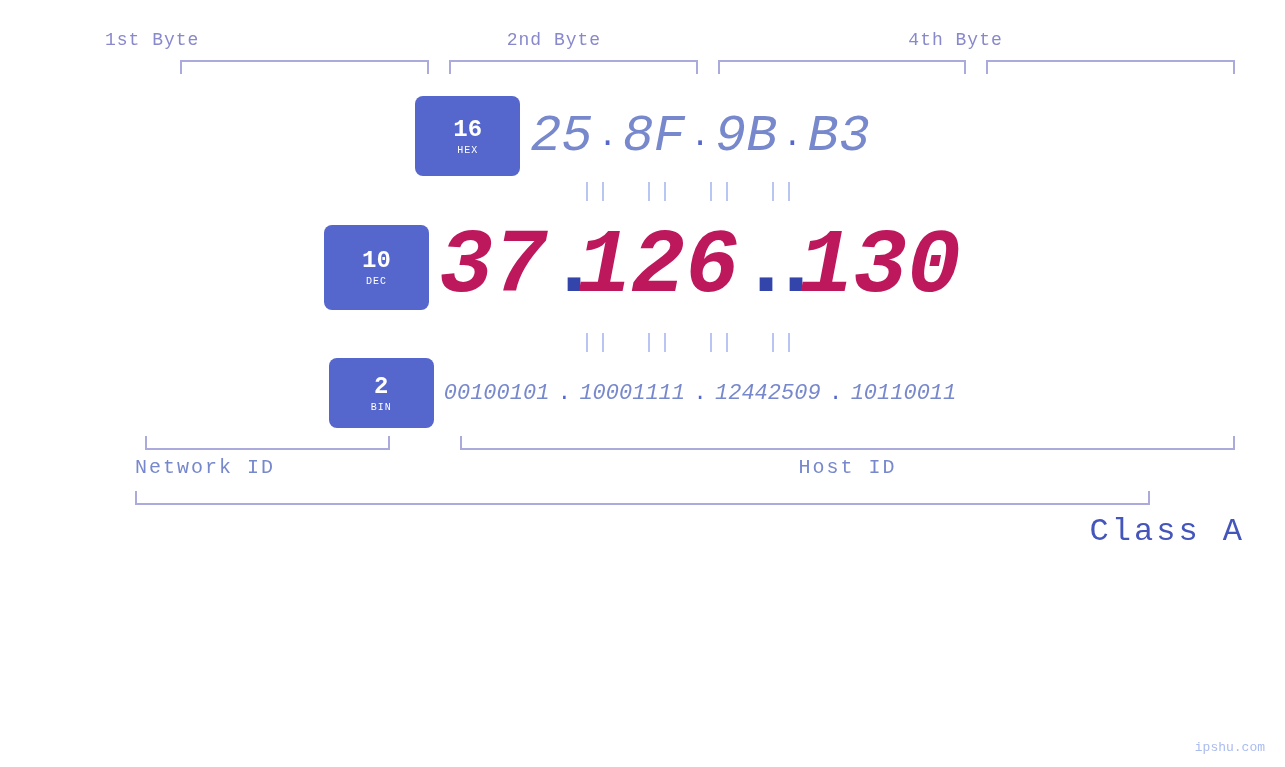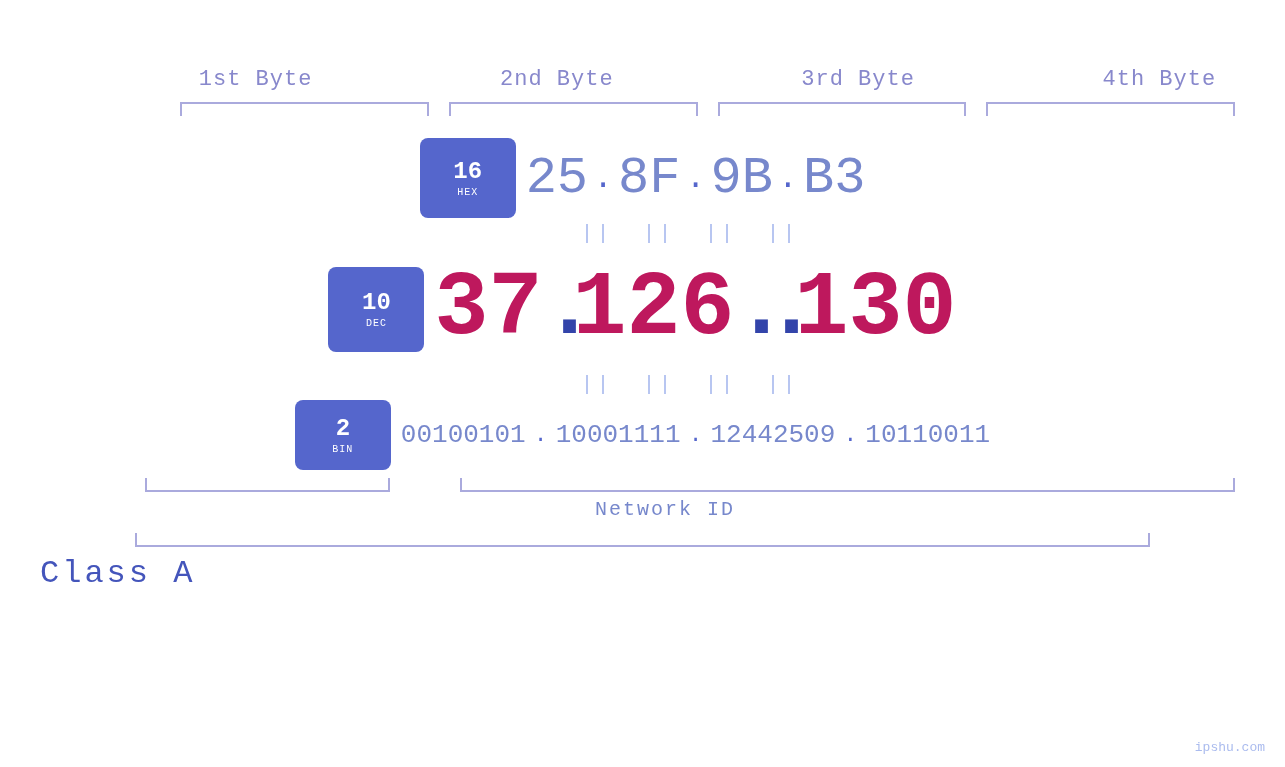--- a/index.html
+++ b/index.html
@@ -25,25 +25,23 @@
     
     .byte-headers {
       display: flex;
       width: 100%;
       margin-left: 130px;
       margin-bottom: 10px;
     }
 
     .byte-header {
       flex: 1;
-      text-align: center;
       color: #8888cc;
-      font-size: 22px;
+      font-size: 18px;
       letter-spacing: 1px;
-      margin-top: 37px;
     }
 
     
     .top-brackets {
       display: flex;
       width: calc(100% - 130px);
       margin-left: 130px;
       margin-bottom: 20px;
     }
 
@@ -62,21 +60,21 @@
     }
 
     
     .base-row {
       display: flex;
       align-items: center;
       margin-bottom: 0;
     }
 
     .base-badge {
-      width: 96px;
+      width: 105px;
       height: 70px;
       background: #5566cc;
       border-radius: 8px;
       display: flex;
       flex-direction: column;
       align-items: center;
       justify-content: center;
       color: white;
       margin-right: 10px;
       flex-shrink: 0;
@@ -97,20 +95,21 @@
     .values-area {
       flex: 1;
       display: flex;
       align-items: center;
     }
 
     .byte-value-cell {
       flex: 1;
       text-align: left;
       position: relative;
+      font-style: italic;
     }
 
     .dot-sep {
       color: #5566cc;
       font-size: 32px;
       width: 30px;
       text-align: center;
       flex-shrink: 0;
     }
 
@@ -134,21 +133,21 @@
       font-size: 90px;
       font-weight: bold;
       width: 30px;
       text-align: center;
       flex-shrink: 0;
     }
 
     
     .bin-val {
       color: #7788cc;
-      font-size: 26px;
+      font-size: 22px;
     }
 
     
     .equals-row {
       display: flex;
       margin-left: 95px;
       margin: 4px 0 4px 95px;
     }
 
     .equals-cell {
@@ -197,21 +196,21 @@
       margin-top: 6px;
     }
 
     
     .class-section {
       width: 100%;
       margin-top: 12px;
     }
 
     .class-label {
-      text-align: left;
+      text-align: right;
       color: #4455bb;
       font-size: 32px;
       letter-spacing: 3px;
       margin-top: 8px;
     }
 
     
     .watermark {
       position: absolute;
       bottom: 12px;
@@ -229,21 +228,20 @@
     .badge-row-hex { height: 80px; }
   </style>
 </head>
 <body>
 
 <div class="main-container">
 
   <div class="byte-headers">
     <div class="byte-header">1st Byte</div>
     <div class="byte-header">2nd Byte</div>
-    <div class="byte-header">3rd Byte</div>
     <div class="byte-header">4th Byte</div>
   </div>
 
   <div class="top-brackets">
     <div class="bracket-cell">
       <div class="bracket-top"></div>
     </div>
     <div class="bracket-cell">
       <div class="bracket-top"></div>
     </div>
@@ -351,24 +349,27 @@
     </div>
 
     <div style="width:50px; flex-shrink:0;"></div>
 
     <div style="flex:3; position:relative; display:flex;">
       <div class="host-bracket-line"></div>
     </div>
   </div>
 
   <div class="labels-row">
-    <div style="flex:1; text-align:center;">
+    <div style="flex:1; ">
       <span style="color:#7788cc; font-size:20px; letter-spacing:2px;">Network ID</span>
     </div>
     <div style="width:50px; flex-shrink:0;"></div>
+    <div style="flex:3; text-align:center;">
+      <span style="color:#7788cc; font-size:20px; letter-spacing:2px;">Host ID</span>
+    </div>
   </div>
 
   <div class="class-section">
     <div style="border-bottom:2px solid #aaaadd; border-left:2px solid #aaaadd; border-right:2px solid #aaaadd; height:14px; margin:0 95px;"></div>
     <div class="class-label">Class A</div>
   </div>
 
 </div>
 
 <div class="watermark">ipshu.com</div>

